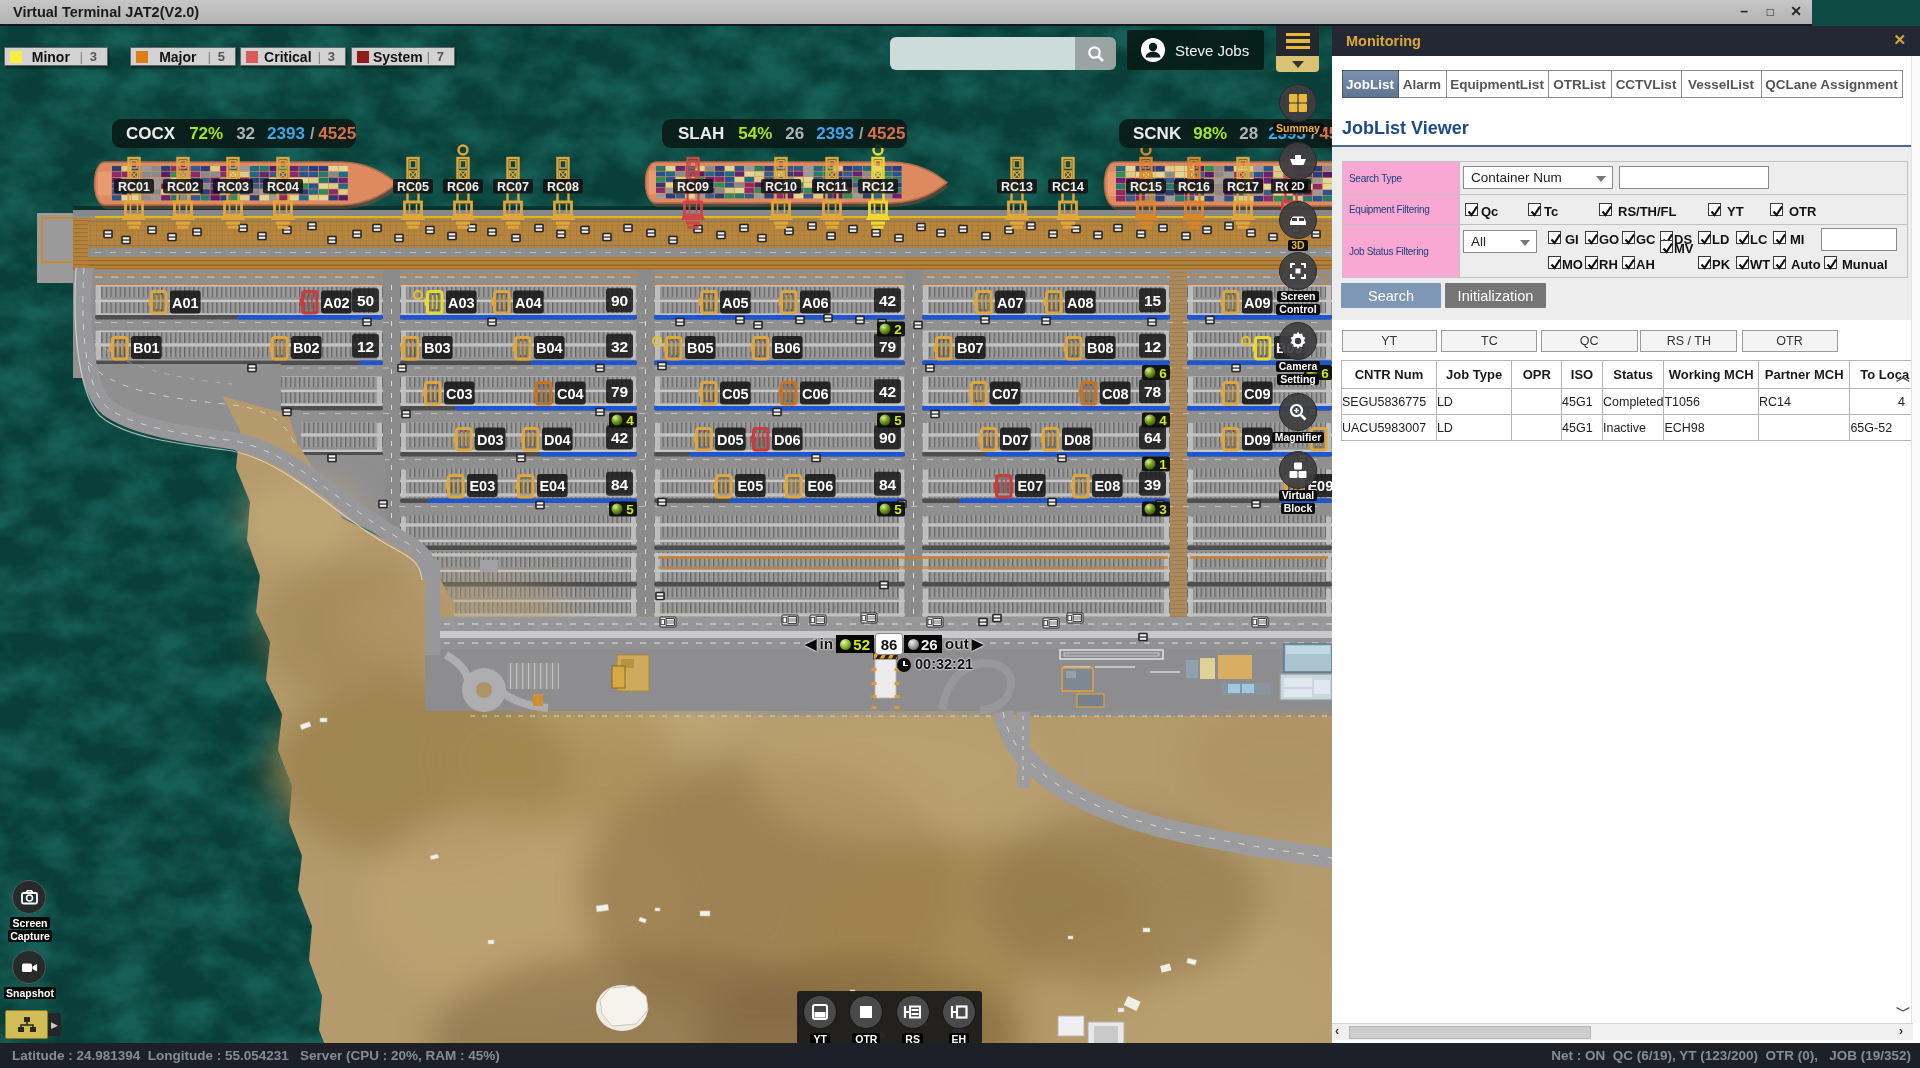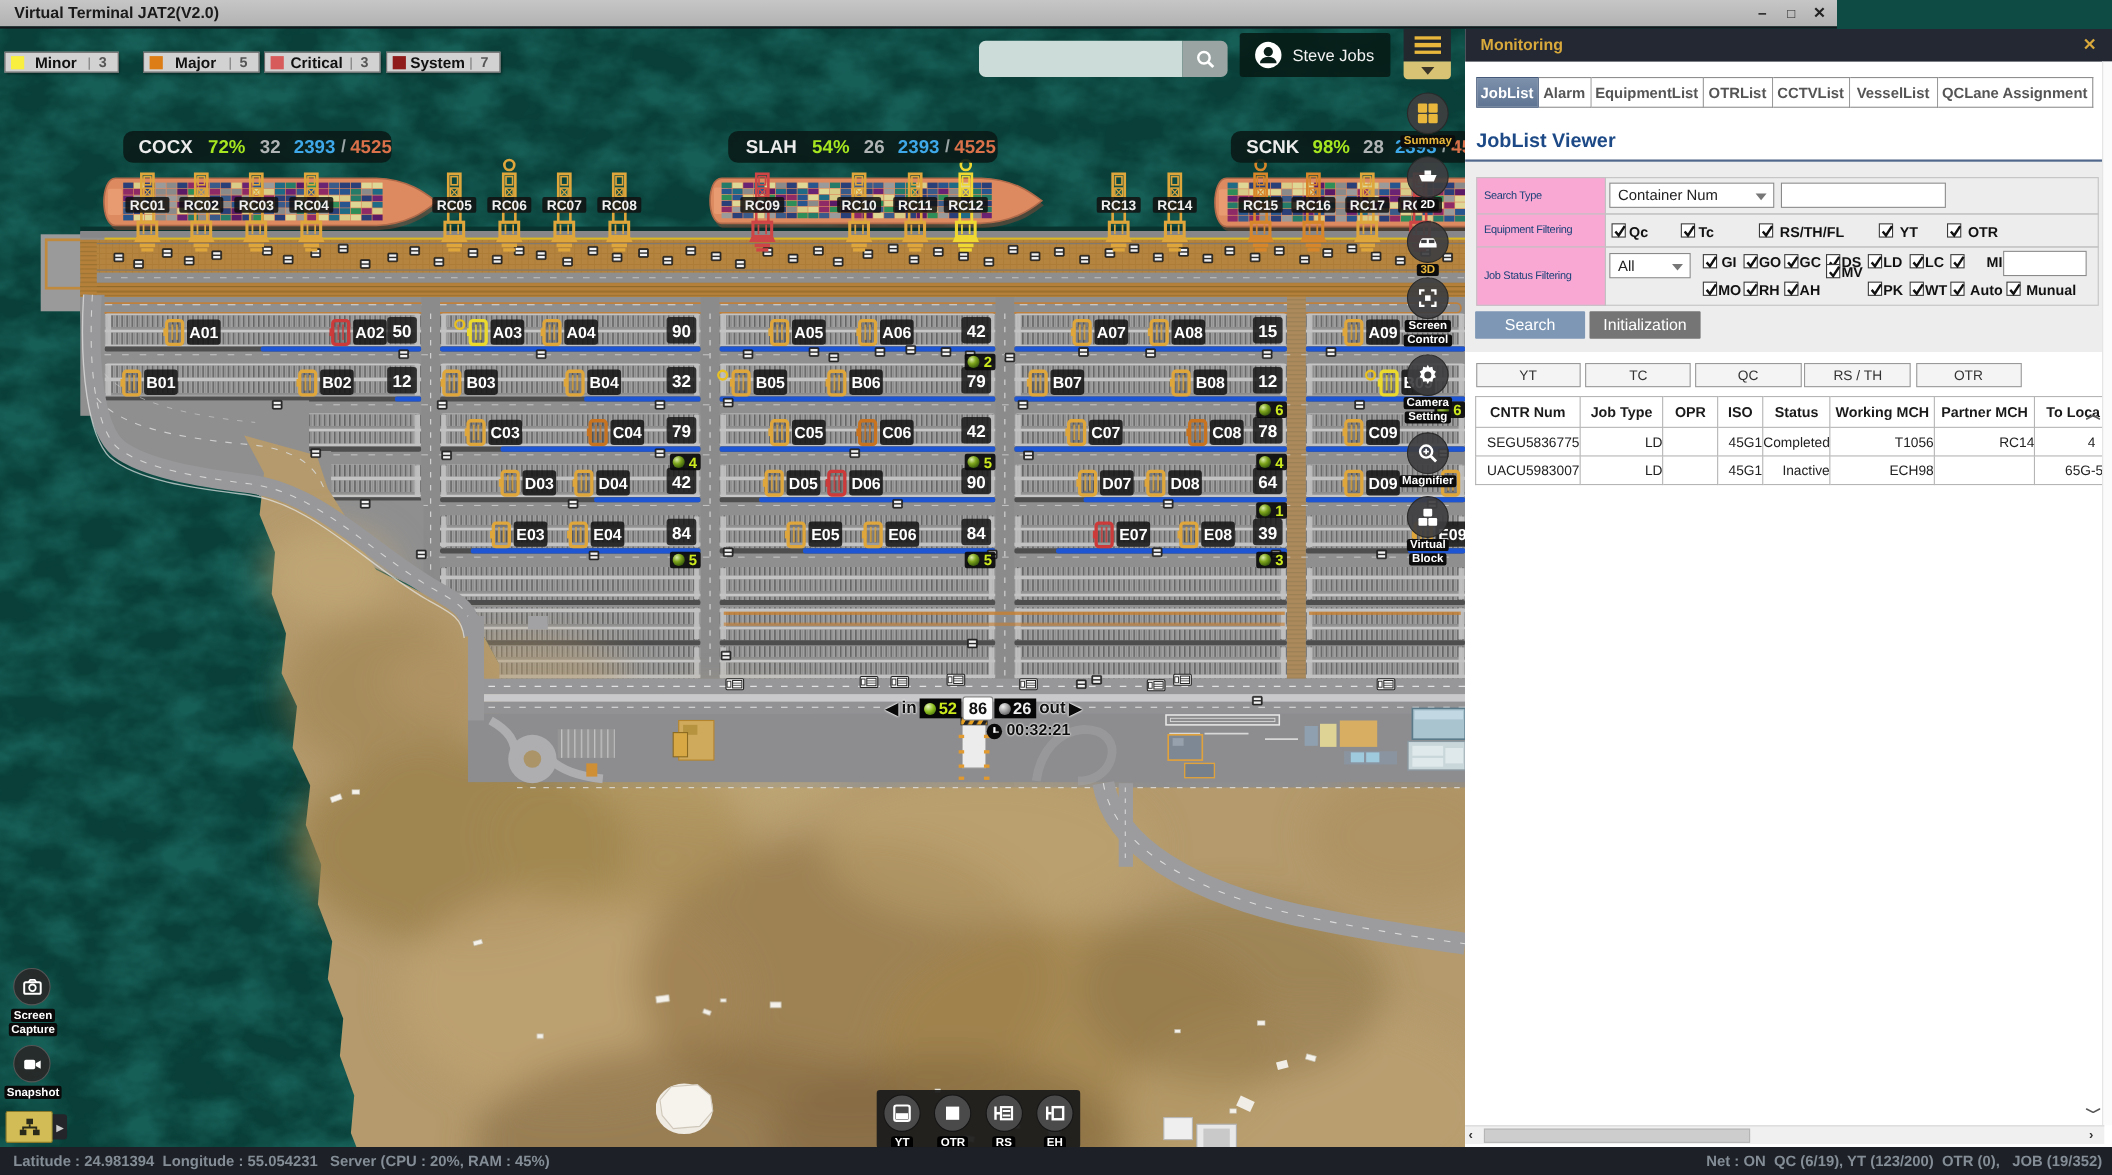--- a/index.html
+++ b/index.html
@@ -1,18 +1,18 @@
 <!DOCTYPE html>
 <html><head><meta charset="utf-8"><style>
 *{margin:0;padding:0;box-sizing:border-box}
 html,body{width:1920px;height:1068px;overflow:hidden;font-family:"Liberation Sans",sans-serif}
 #root{position:relative;width:1920px;height:1068px;background:#0d4b44;overflow:hidden}
 .abs{position:absolute}
 
-#title{left:0;top:0;width:1670px;height:26px;background:linear-gradient(#c6c6c6,#b2b2b2);border-bottom:2px solid #14171c;z-index:50}
+#title{left:0;top:0;width:1812px;height:26px;background:linear-gradient(#c6c6c6,#b2b2b2);border-bottom:2px solid #14171c;z-index:50}
 #title .t{position:absolute;left:13px;top:4px;font-size:14.5px;font-weight:bold;color:#1a1a1a}
 #title .wb{position:absolute;top:3px;font-size:14px;color:#222;font-weight:bold}
 
 .leg{top:47px;height:19px;background:#d2d2d2;border:1px solid #666;box-shadow:1px 2px 2px rgba(0,0,0,0.4);display:flex;align-items:center;z-index:20}
 .leg .sq{width:12px;height:12px;margin-left:5px}
 .leg .nm{flex:1;text-align:center;font-size:14px;font-weight:bold;color:#111}
 .leg .ct{color:#555;font-size:13px;font-weight:bold;margin-right:10px}
 .leg .bar{color:#777;font-size:12px;margin-right:7px}
 
 #srch{left:890px;top:37px;width:226px;height:33px;z-index:20;display:flex}
@@ -75,21 +75,21 @@
 .sel{position:absolute;background:#fff;border:1px solid #8a8a8a;height:23px;display:flex;align-items:center;font-size:13.5px;color:#222;padding-left:7px}
 .sel i{position:absolute;right:6px;top:9px;width:0;height:0;border-left:5px solid transparent;border-right:5px solid transparent;border-top:6px solid #777}
 .inp2{position:absolute;background:#fff;border:1px solid #8a8a8a;height:23px}
 .ckg{position:absolute;white-space:nowrap}
 .ck{display:inline-block;width:13px;height:13px;background:#fff;border:1.5px solid #3a3a3a;vertical-align:-2px}
 .ckl{font-size:13px;font-weight:bold;color:#111}
 .btn1{top:257px;height:25px;color:#fff;font-size:14.5px;font-weight:normal;display:flex;align-items:center;justify-content:center;border-radius:1px}
 .fbtn{top:304px;height:22px;background:#f4f4f4;border:1px solid #9a9a9a;color:#333;font-size:12.5px;display:flex;align-items:center;justify-content:center}
 #dtable{left:9px;top:334px;border-collapse:collapse;table-layout:fixed}
 #dtable th{border:1px solid #b5b5b5;font-size:13px;color:#1a1a1a;height:28px;background:#fff;font-weight:bold}
-#dtable td{border:1px solid #b5b5b5;font-size:12.5px;color:#222;height:26px;text-align:right;background:#fff}
+#dtable td{border:1px solid #b5b5b5;font-size:12.5px;color:#222;height:26px;text-align:left;background:#fff}
 #hscroll{left:0;top:997px;width:581px;height:17px;background:#f0f0f0;border-top:1px solid #d5d5d5}
 #hscroll .thumb{position:absolute;left:17px;top:2px;width:242px;height:13px;background:#cdcdcd;border:1px solid #b5b5b5}
 #vedge{left:579px;top:30px;width:9px;height:967px;background:#fbfbfb;border-left:1px solid #e3e3e3}
 .chev{color:#555;font-size:15px;font-weight:bold;z-index:45}
 </style></head><body>
 <div id="root">
 <svg width="1332" height="1068" viewBox="0 0 1332 1068" style="position:absolute;left:0;top:0" font-family="Liberation Sans, sans-serif">
 <defs>
 <pattern id="slots" width="4.6" height="30" patternUnits="userSpaceOnUse">
  <rect width="4.6" height="30" fill="#a0a0a0"></rect>
@@ -1702,21 +1702,21 @@
               <path d="M2.5 6.5 L5.5 10 L11 1.5" stroke="#111" stroke-width="2.2" fill="none"></path>
             </svg></span><span class="ckl" style="margin-left:1px">DS</span></span>
         <span class="ckg" style="left:366px;top:83px"><span class="ck"><svg width="13" height="13" viewBox="0 0 13 13">
               <path d="M2.5 6.5 L5.5 10 L11 1.5" stroke="#111" stroke-width="2.2" fill="none"></path>
             </svg></span><span class="ckl" style="margin-left:1px">LD</span></span>
         <span class="ckg" style="left:404px;top:83px"><span class="ck"><svg width="13" height="13" viewBox="0 0 13 13">
               <path d="M2.5 6.5 L5.5 10 L11 1.5" stroke="#111" stroke-width="2.2" fill="none"></path>
             </svg></span><span class="ckl" style="margin-left:1px">LC</span></span>
         <span class="ckg" style="left:441px;top:83px"><span class="ck"><svg width="13" height="13" viewBox="0 0 13 13">
               <path d="M2.5 6.5 L5.5 10 L11 1.5" stroke="#111" stroke-width="2.2" fill="none"></path>
-            </svg></span><span class="ckl" style="margin-left:20px">MI</span></span>
+            </svg></span><span class="ckl" style="margin-left:4px">MI</span></span>
 <span class="inp2" style="left:489px;top:81px;width:76px"></span>
 <span class="ckg" style="left:216px;top:108px"><span class="ck"><svg width="13" height="13" viewBox="0 0 13 13">
               <path d="M2.5 6.5 L5.5 10 L11 1.5" stroke="#111" stroke-width="2.2" fill="none"></path>
             </svg></span><span class="ckl" style="margin-left:1px">MO</span></span>
         <span class="ckg" style="left:253px;top:108px"><span class="ck"><svg width="13" height="13" viewBox="0 0 13 13">
               <path d="M2.5 6.5 L5.5 10 L11 1.5" stroke="#111" stroke-width="2.2" fill="none"></path>
             </svg></span><span class="ckl" style="margin-left:1px">RH</span></span>
         <span class="ckg" style="left:290px;top:108px"><span class="ck"><svg width="13" height="13" viewBox="0 0 13 13">
               <path d="M2.5 6.5 L5.5 10 L11 1.5" stroke="#111" stroke-width="2.2" fill="none"></path>
             </svg></span><span class="ckl" style="margin-left:1px">AH</span></span>

